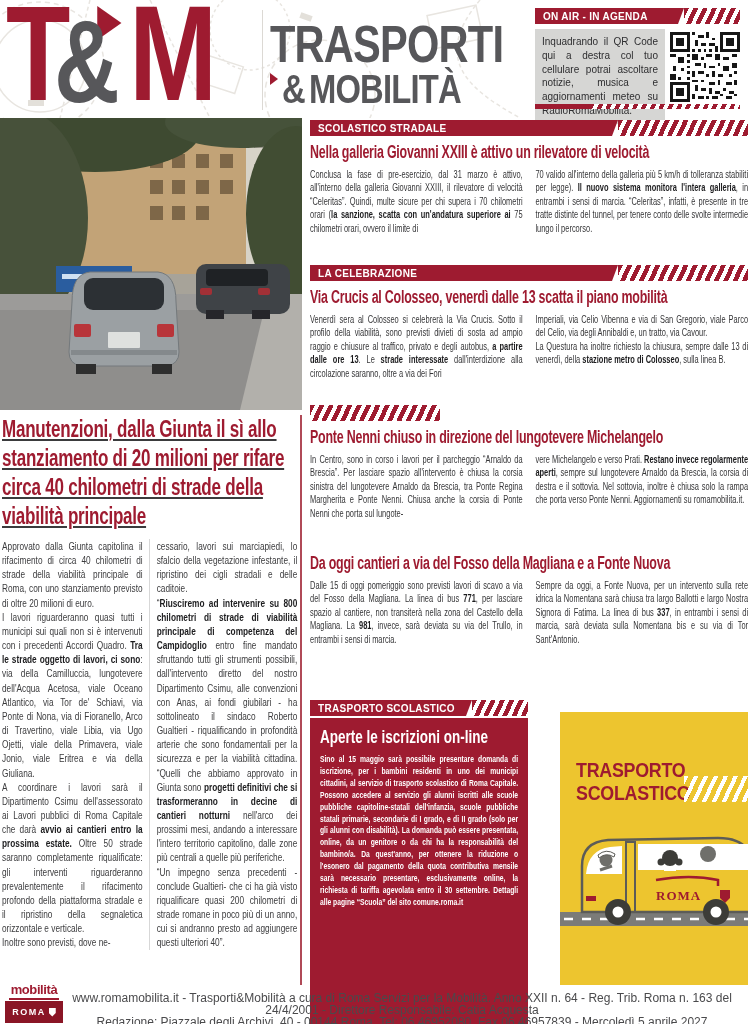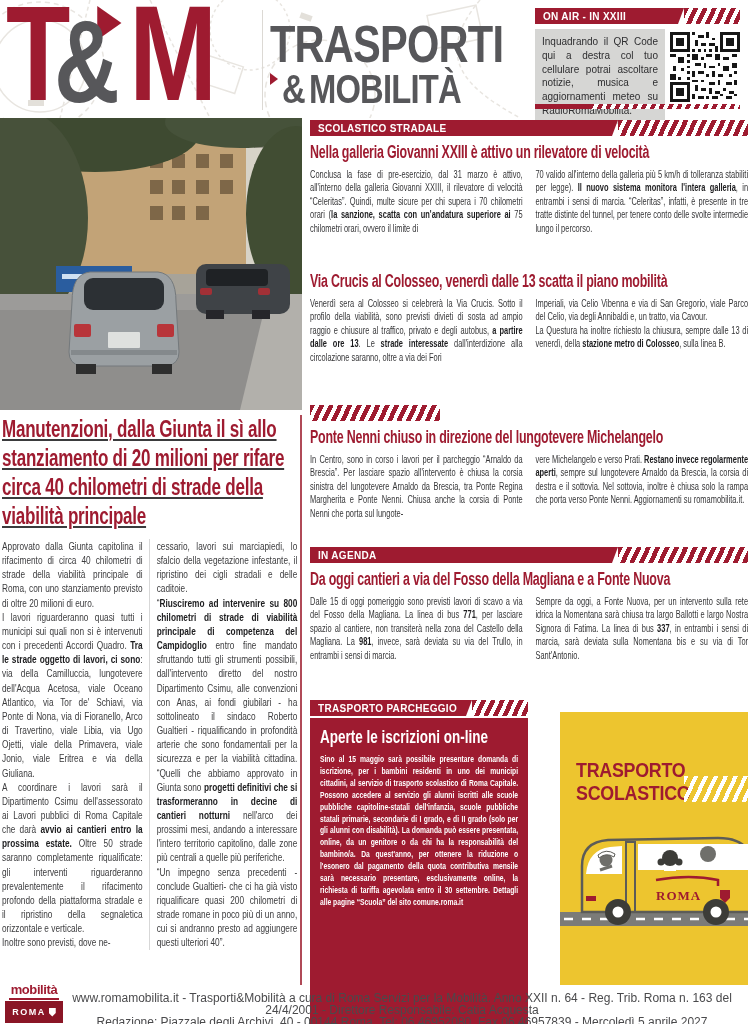--- a/index.html
+++ b/index.html
@@ -133,21 +133,21 @@
       <div class="l2">
         <span class="mtri"></span>
         <span>&amp;</span>
         <span>MOBILITÀ</span>
       </div>
     </div>
 
     <div class="radio">
       <div class="kicker">
         <div class="kbar">
-            <span>ON AIR - IN XXIII</span>
+            <span>ON AIR - IN AGENDA</span>
           </div>
         <div class="kstripes w56"></div>
       </div>
       <div class="radio-row">
         <div class="radio-text">Inquadrando il QR Code qui a destra col tuo cellulare potrai ascoltare notizie, musica e aggiornamenti meteo su RadioRomaMobilità.</div>
         <svg class="qr" viewBox="0 0 25 25" shape-rendering="crispEdges">
           <rect x="0" y="0" width="25" height="25" fill="#fff"></rect>
           <g fill="#161616">
             <rect x="0" y="0" width="7" height="7"></rect>
               <rect x="18" y="0" width="7" height="7"></rect>
@@ -323,20 +323,26 @@
       <h2 class="sec-headline">Nella galleria Giovanni XXIII è attivo un rilevatore di velocità</h2>
       <div class="body-clip" style="height:96px">
           <div class="cols">
         <p><span>Conclusa la fase di pre-esercizio, dal 31 marzo è attivo, all'interno della galleria Giovanni XXIII, il rilevatore di velocità “Celeritas”. Quindi, multe sicure per chi supera i 70 chilometri orari (</span><span class="rb">la sanzione, scatta con un'andatura superiore ai</span><span> 75 chilometri orari, ovvero il limite di</span></p>
         <p><span>70 valido all'interno della galleria più 5 km/h di tolleranza stabiliti per legge). </span><span class="rb">Il nuovo sistema monitora l'intera galleria</span><span>, in entrambi i sensi di marcia. “Celeritas”, infatti, è presente in tre tratte distinte del tunnel, per tenere conto delle svolte intermedie lungo il percorso.</span></p>
       </div>
         </div>
     </section>
 
     <section class="sec" style="top:145px">
+      <div class="kicker">
+          <div class="kbar">
+            <span>LA CELEBRAZIONE</span>
+          </div>
+          <div class="kstripes w130"></div>
+        </div>
       <h2 class="sec-headline">Via Crucis al Colosseo, venerdì dalle 13 scatta il piano mobilità</h2>
       <div class="body-clip" style="height:92px">
           <div class="cols">
         <p><span>Venerdì sera al Colosseo si celebrerà la Via Crucis. Sotto il profilo della viabilità, sono previsti divieti di sosta ad ampio raggio e chiusure al traffico, privato e degli autobus, </span><span class="rb">a partire dalle ore 13</span><span>. Le </span><span class="rb">strade interessate</span><span> dall'interdizione alla circolazione saranno, oltre a via dei Fori</span></p>
         <p><span>Imperiali, via Celio Vibenna e via di San Gregorio, viale Parco del Celio, via degli Annibaldi e, un tratto, via Cavour.
 La Questura ha inoltre richiesto la chiusura, sempre dalle 13 di venerdì, della </span><span class="rb">stazione metro di Colosseo</span><span>, sulla linea B.</span></p>
       </div>
         </div>
     </section>
 
@@ -347,39 +353,33 @@
       <h2 class="sec-headline">Ponte Nenni chiuso in direzione del lungotevere Michelangelo</h2>
       <div class="body-clip" style="height:94px">
           <div class="cols">
         <p><span>In Centro, sono in corso i lavori per il parcheggio “Arnaldo da Brescia”. Per lasciare spazio all'intervento è chiusa la corsia sinistra del lungotevere Arnaldo da Brescia, tra Ponte Regina Margherita e Ponte Nenni. Chiusa anche la corsia di Ponte Nenni che porta sul lungote-</span></p>
         <p><span>vere Michelangelo e verso Prati. </span><span class="rb">Restano invece regolarmente aperti</span><span>, sempre sul lungotevere Arnaldo da Brescia, la corsia di destra e il sottovia. Nel sottovia, inoltre è chiusa solo la rampa che porta verso Ponte Nenni. Aggiornamenti su romamobilita.it.</span></p>
       </div>
         </div>
     </section>
 
     <section class="sec" style="top:427px">
-      <div class="kicker">
-          <div class="kbar">
-            <span>IN AGENDA</span>
-          </div>
-          <div class="kstripes w130"></div>
-        </div>
       <h2 class="sec-headline">Da oggi cantieri a via del Fosso della Magliana e a Fonte Nuova</h2>
       <div class="body-clip" style="height:104px">
           <div class="cols">
         <p><span>Dalle 15 di oggi pomeriggio sono previsti lavori di scavo a via del Fosso della Magliana. La linea di bus </span><span class="rb">771</span><span>, per lasciare spazio al cantiere, non transiterà nella zona del Castello della Magliana. La </span><span class="rb">981</span><span>, invece, sarà deviata su via del Trullo, in entrambi i sensi di marcia.</span></p>
         <p><span>Sempre da oggi, a Fonte Nuova, per un intervento sulla rete idrica la Nomentana sarà chiusa tra largo Ballotti e largo Nostra Signora di Fatima. La linea di bus </span><span class="rb">337</span><span>, in entrambi i sensi di marcia, sarà deviata sulla Nomentana bis e su via di Tor Sant'Antonio.</span></p>
       </div>
         </div>
     </section>
 
     <section class="school">
       <div class="kicker">
           <div class="kbar">
-            <span>TRASPORTO PARCHEGGIO</span>
+            <span>TRASPORTO SCOLASTICO</span>
           </div>
           <div class="kstripes w56"></div>
         </div>
       <div class="red-box">
         <h2>Aperte le iscrizioni on-line</h2>
         <div class="rbody">Sino al 15 maggio sarà possibile presentare domanda di iscrizione, per i bambini residenti in uno dei municipi cittadini, al servizio di trasporto scolastico di Roma Capitale. Possono accedere al servizio gli alunni iscritti alle scuole pubbliche capitoline-statali dell'infanzia, scuole pubbliche statali primarie, secondarie di I grado, e di II grado (solo per gli alunni con disabilità). La domanda può essere presentata, online, da un genitore o da chi ha la responsabilità del bambino/a. Da quest'anno, per ottenere la riduzione o l'esonero dal pagamento della quota contributiva mensile sarà necessario presentare, esclusivamente online, la richiesta di tariffa agevolata entro il 30 settembre. Dettagli alle pagine “Scuola” del sito comune.roma.it</div>
       </div>
       <div class="yellow-box">
         <div class="y-title">
           <div>TRASPORTO</div>

